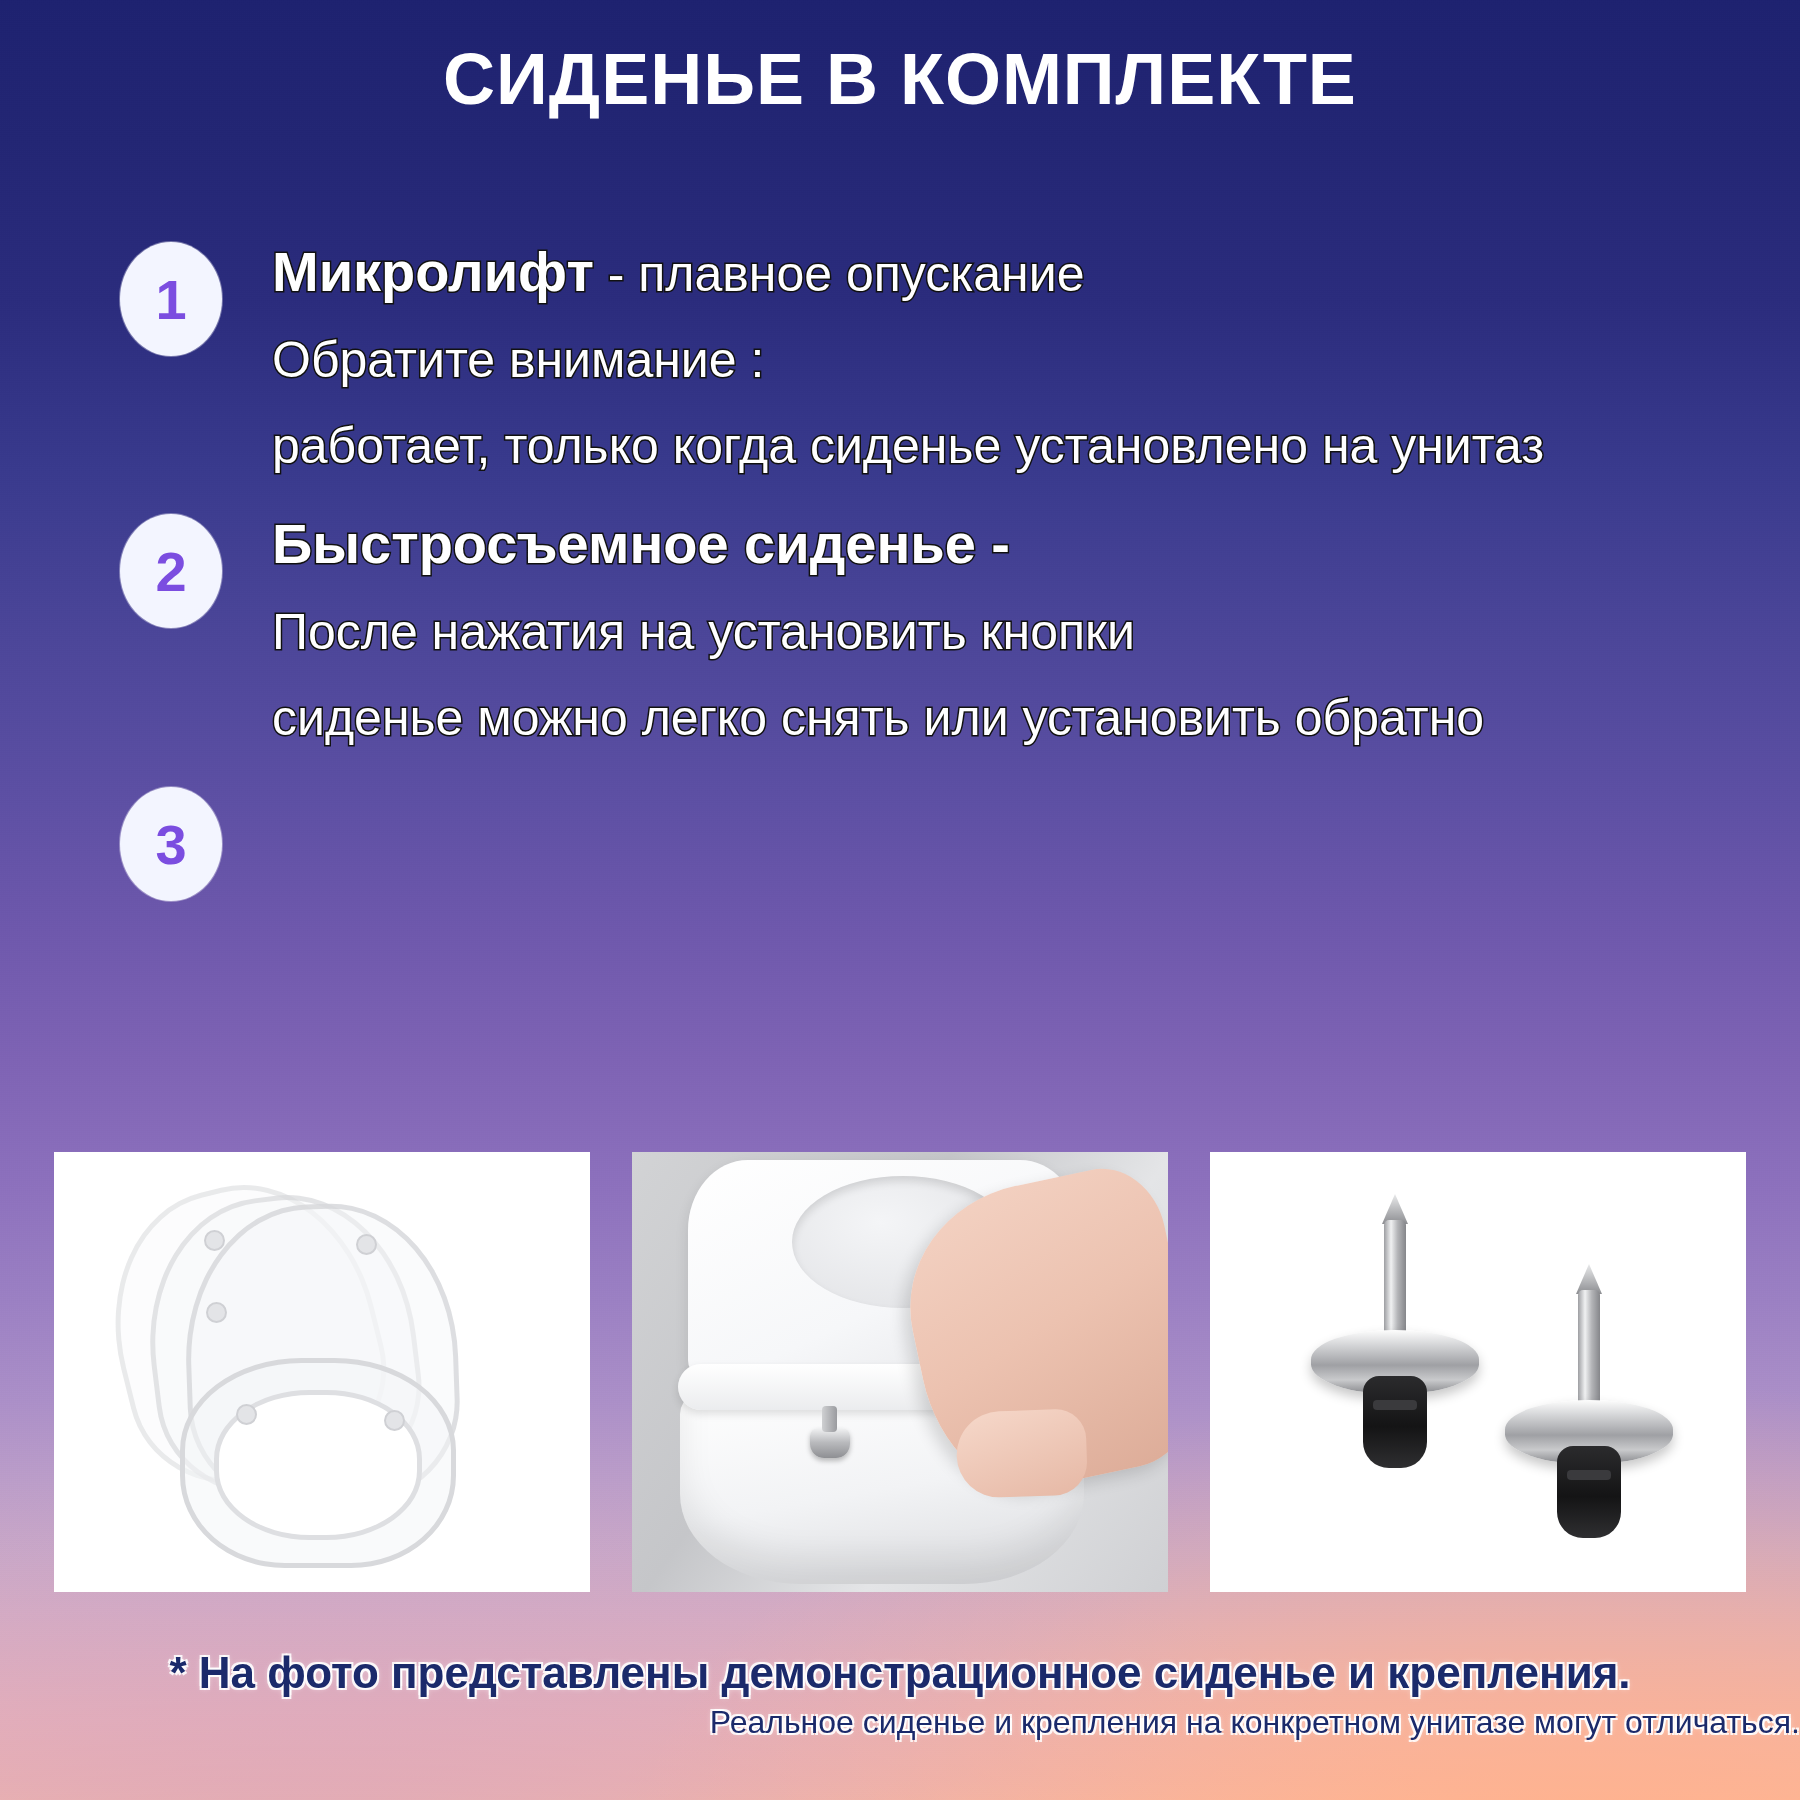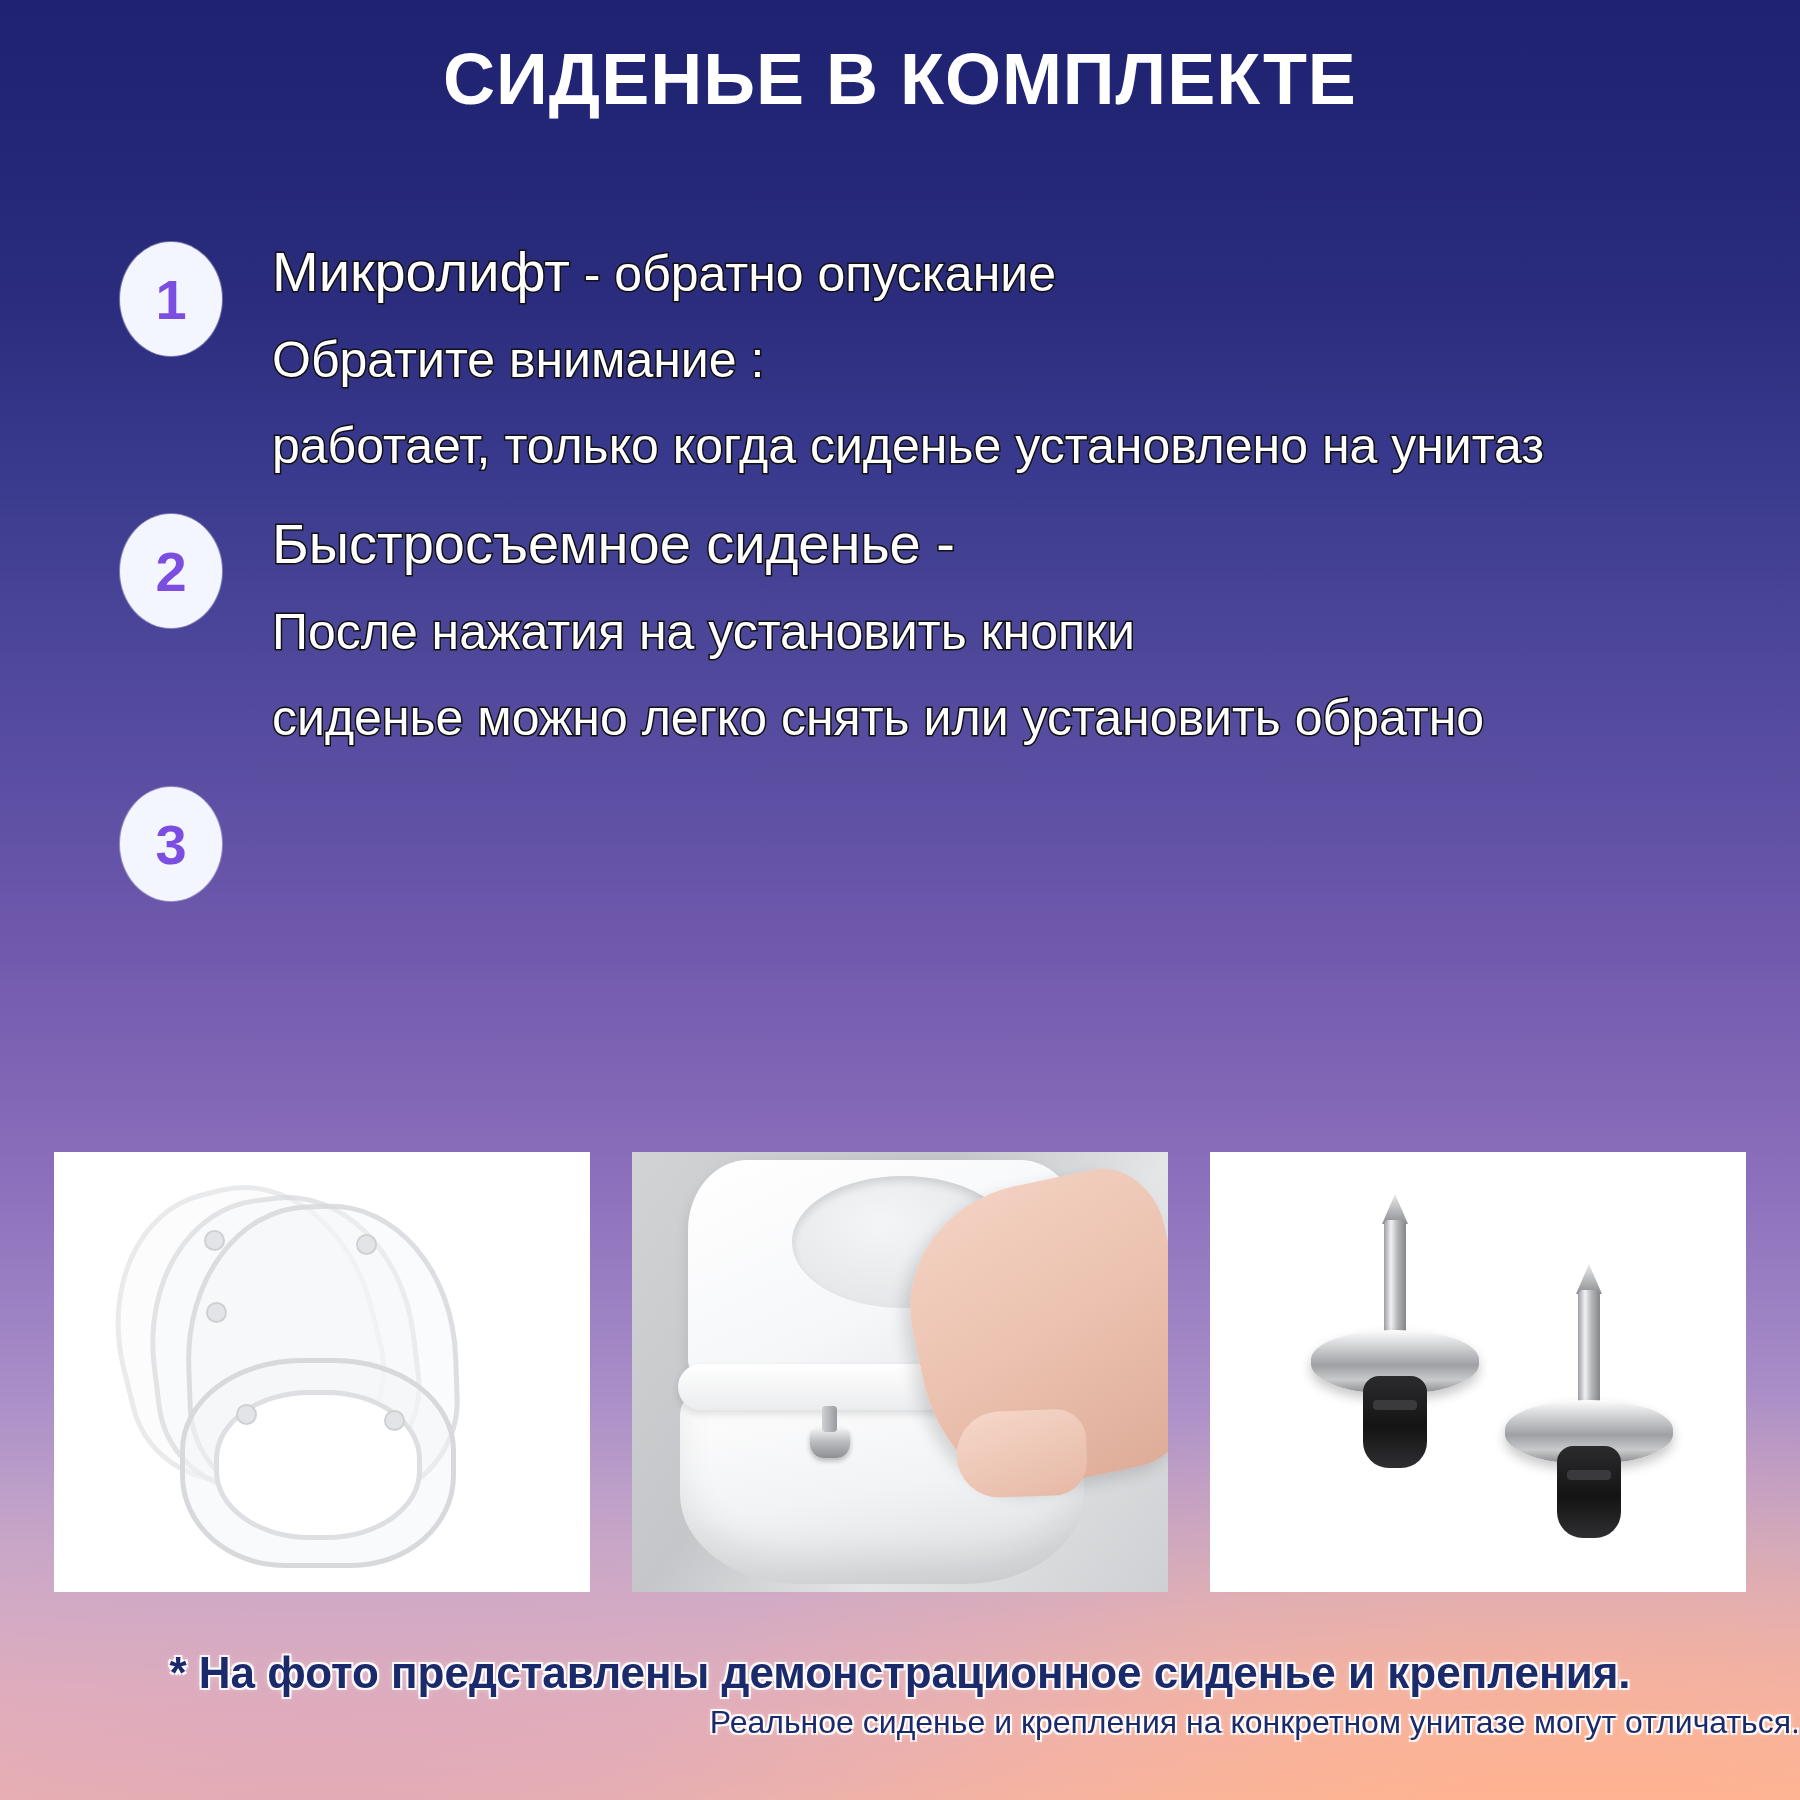--- a/index.html
+++ b/index.html
@@ -127,21 +127,21 @@
     -webkit-text-stroke: 3px #121212;
     paint-order: stroke fill;
     text-shadow: 0 0 1px #121212;
   }
 
   .f-head {
     font-size: 56px;
     line-height: 1.16;
     white-space: nowrap;
   }
-  .f-head .strong { font-weight: normal; }
+  .f-head .strong { font-weight: bold; }
   .f-head .light  { font-weight: normal; font-size: 50px; }
 
   .f-line {
     font-size: 50px;
     line-height: 1.24;
     white-space: nowrap;
     font-weight: normal;
     margin-top: 24px;
   }
 
@@ -313,21 +313,21 @@
   <div id="grain"></div>
 
   <div id="title" class="layer">СИДЕНЬЕ В КОМПЛЕКТЕ</div>
 
   <div id="features" class="layer">
 
     <div class="feature feature-1">
       <div class="badge">1</div>
       <div class="feature-body">
         <div class="f-head outlined">
-          <span class="strong">Микролифт</span><span class="light"> - обратно опускание</span>
+          <span class="strong">Микролифт</span><span class="light"> - плавное опускание</span>
         </div>
         <div class="f-line outlined">Обратите внимание :</div>
         <div class="f-line outlined">работает, только когда сиденье установлено на унитаз</div>
       </div>
     </div>
 
     <div class="feature feature-2">
       <div class="badge">2</div>
       <div class="feature-body">
         <div class="f-head outlined">

